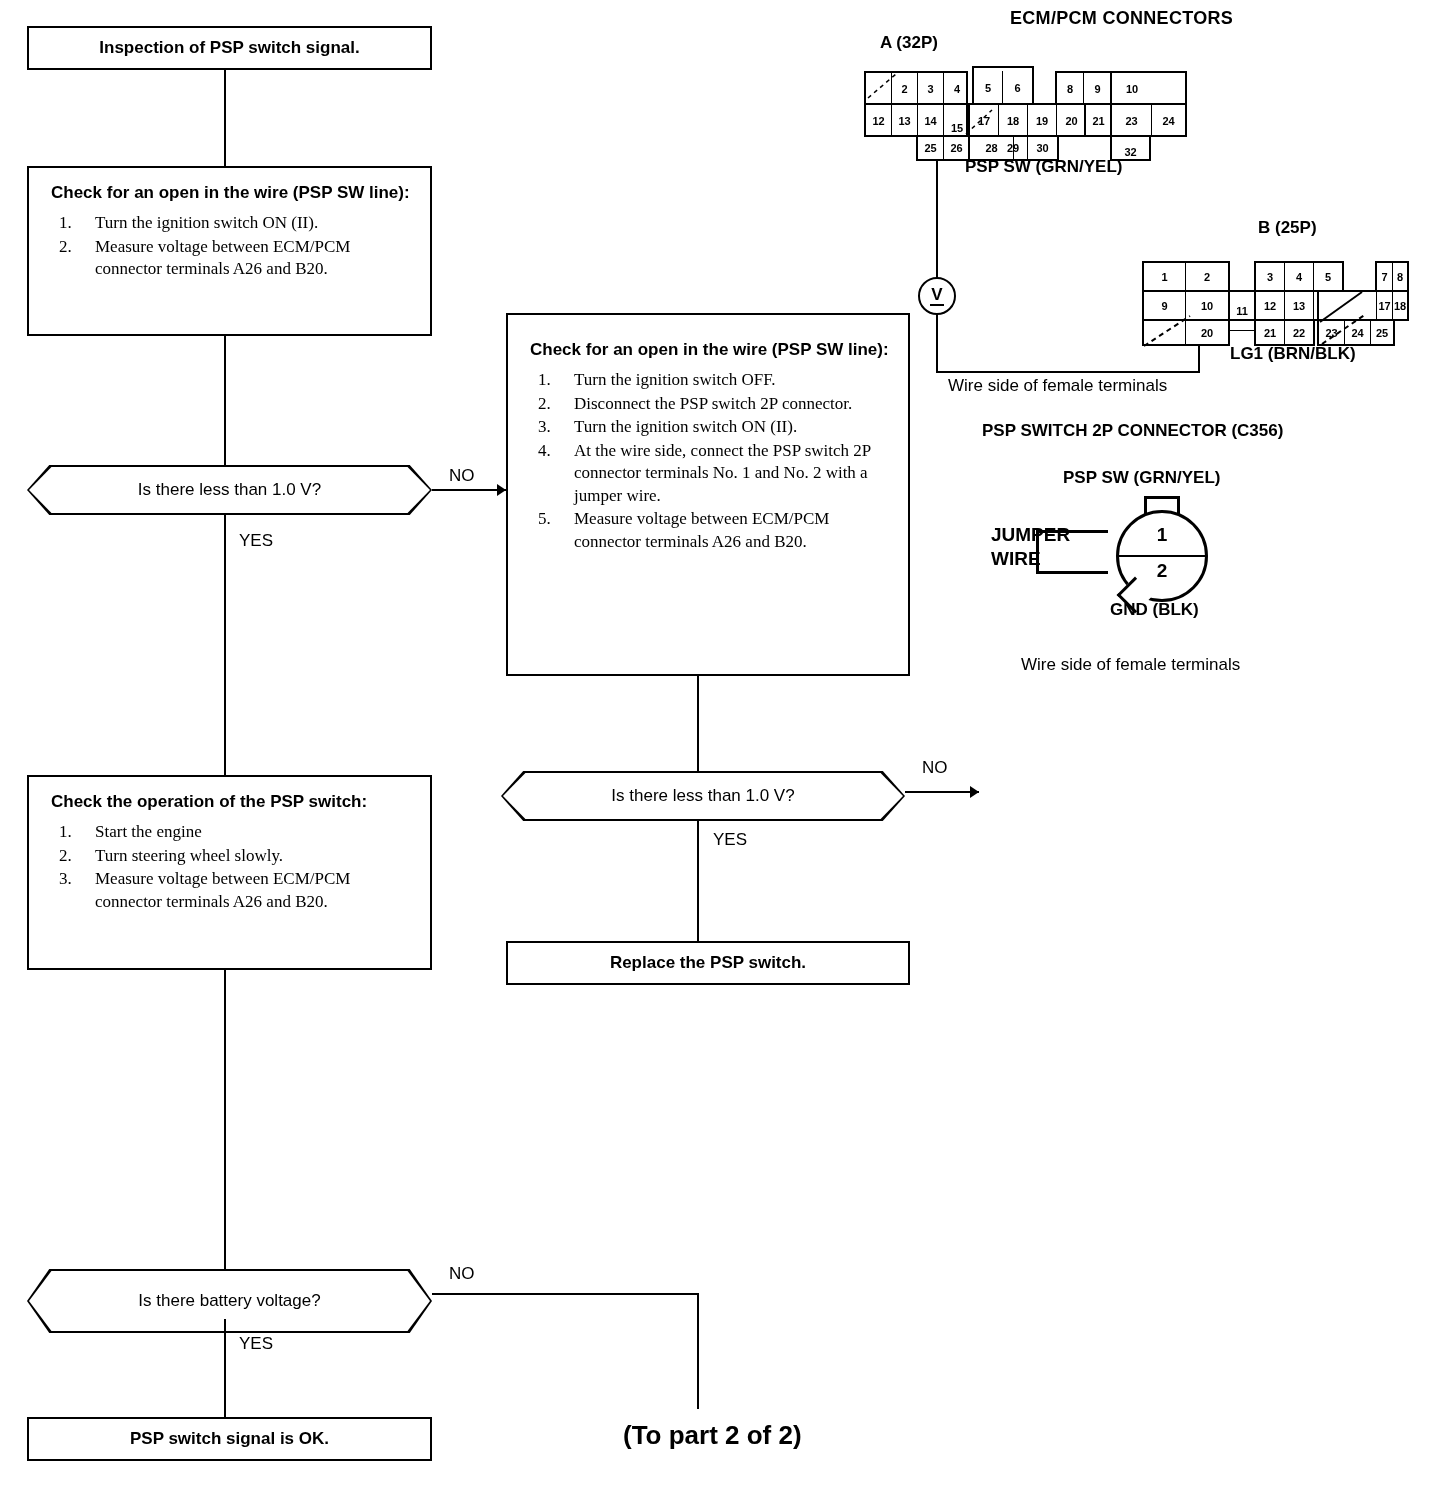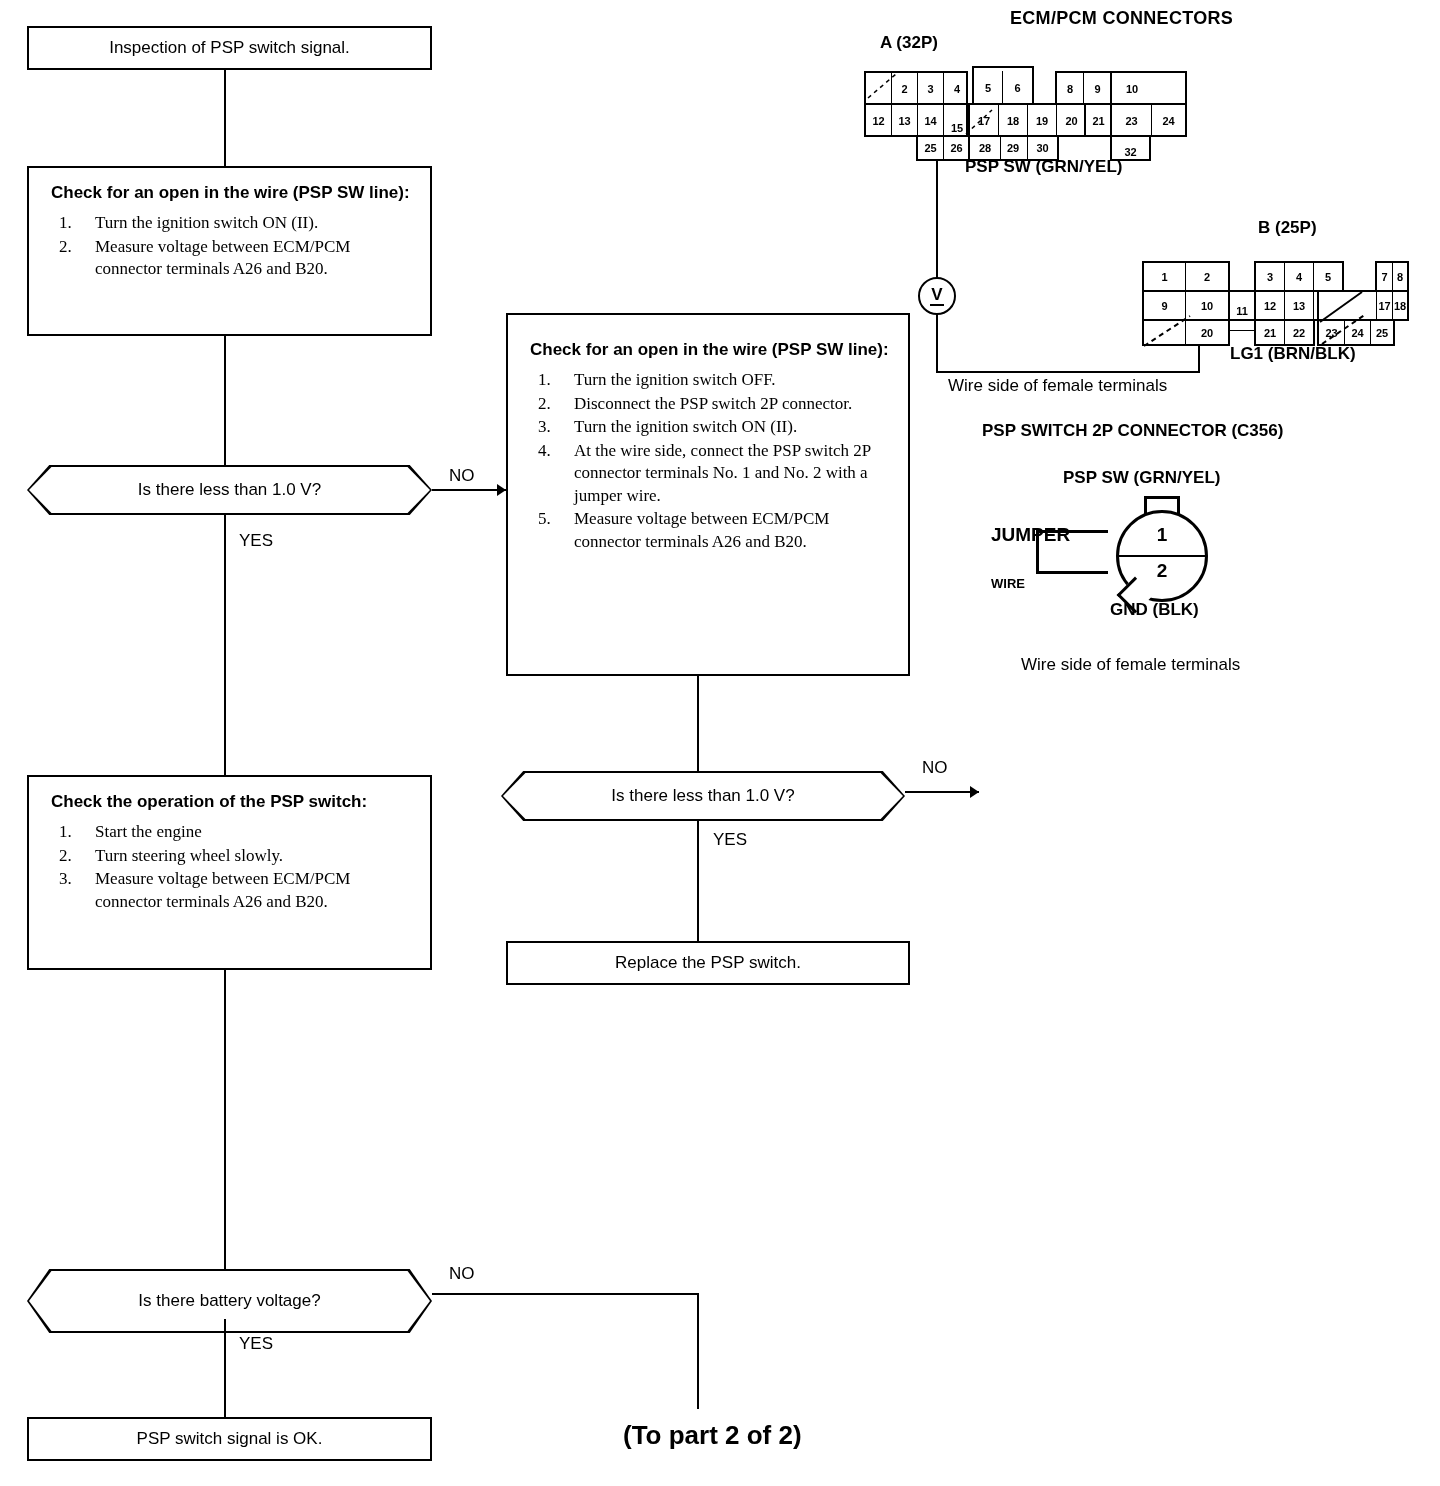--- a/index.html
+++ b/index.html
@@ -21,21 +21,21 @@
   .box{
     position:absolute;
     border:2px solid #000;
     background:#fff;
     box-sizing:border-box;
   }
   .box-title{
     display:flex;
     align-items:center;
     justify-content:center;
-    font-weight:normal;
+    font-weight:bold;
     font-size:17px;
   }
   .box-body{
     padding:14px 16px 12px 22px;
     font-size:17px;
     line-height:1.32;
   }
   .box-body .hd{
     font-weight:bold;
     margin-bottom:2px;
@@ -333,21 +333,21 @@
     <div class="pin" style="left:0;top:3px;width:29px;height:34px;">5</div>
     <div class="pin last-c" style="left:29px;top:3px;width:29px;height:34px;">6</div>
   </div>
   <div class="pinblk" style="left:968px;top:103px;width:120px;height:34px;">
     <div class="pin" style="left:0;top:0;width:29px;height:32px;">17</div>
     <div class="pin" style="left:29px;top:0;width:29px;height:32px;">18</div>
     <div class="pin" style="left:58px;top:0;width:29px;height:32px;">19</div>
     <div class="pin last-c" style="left:87px;top:0;width:29px;height:32px;">20</div>
   </div>
   <div class="pinblk" style="left:968px;top:135px;width:91px;height:26px;">
-    <div class="pin last-r" style="left:0;top:0;width:31px;height:22px;">28</div>
+    <div class="pin last-r" style="left:0;top:0;width:44px;height:22px;">28</div>
     <div class="pin last-r" style="left:29px;top:0;width:29px;height:22px;">29</div>
     <div class="pin last-c last-r" style="left:58px;top:0;width:29px;height:22px;">30</div>
   </div>
 
   <div class="pinblk" style="left:1055px;top:71px;width:58px;height:34px;">
     <div class="pin" style="left:0;top:0;width:27px;height:32px;">8</div>
     <div class="pin last-c" style="left:27px;top:0;width:27px;height:32px;">9</div>
   </div>
   <div class="pinblk" style="left:1084px;top:103px;width:29px;height:34px;">
     <div class="pin last-c" style="left:0;top:0;width:25px;height:32px;">21</div>
@@ -446,19 +446,19 @@
     <div class="jumper-rect"></div>
     <div class="psp-tab"></div>
     <div class="psp-circ"></div>
     <div class="psp-div"></div>
     <div class="psp-notch"></div>
     <div class="psp-num" style="left:52px;top:28px;">1</div>
     <div class="psp-num" style="left:52px;top:64px;">2</div>
   </div>
 
   <div class="label-b" style="left:991px;top:524px;font-size:19px;">JUMPER</div>
-  <div class="label-b" style="left:991px;top:576px;font-size:13px;">WIRE</div>
+  <div class="label-b" style="left:991px;top:548px;font-size:19px;">WIRE</div>
 
   <div class="label-b" style="left:1110px;top:600px;font-size:17px;">GND (BLK)</div>
 
   <div class="label" style="left:1021px;top:655px;font-size:17px;">Wire side of female terminals</div>
 
 </div>
 
 </body></html>

